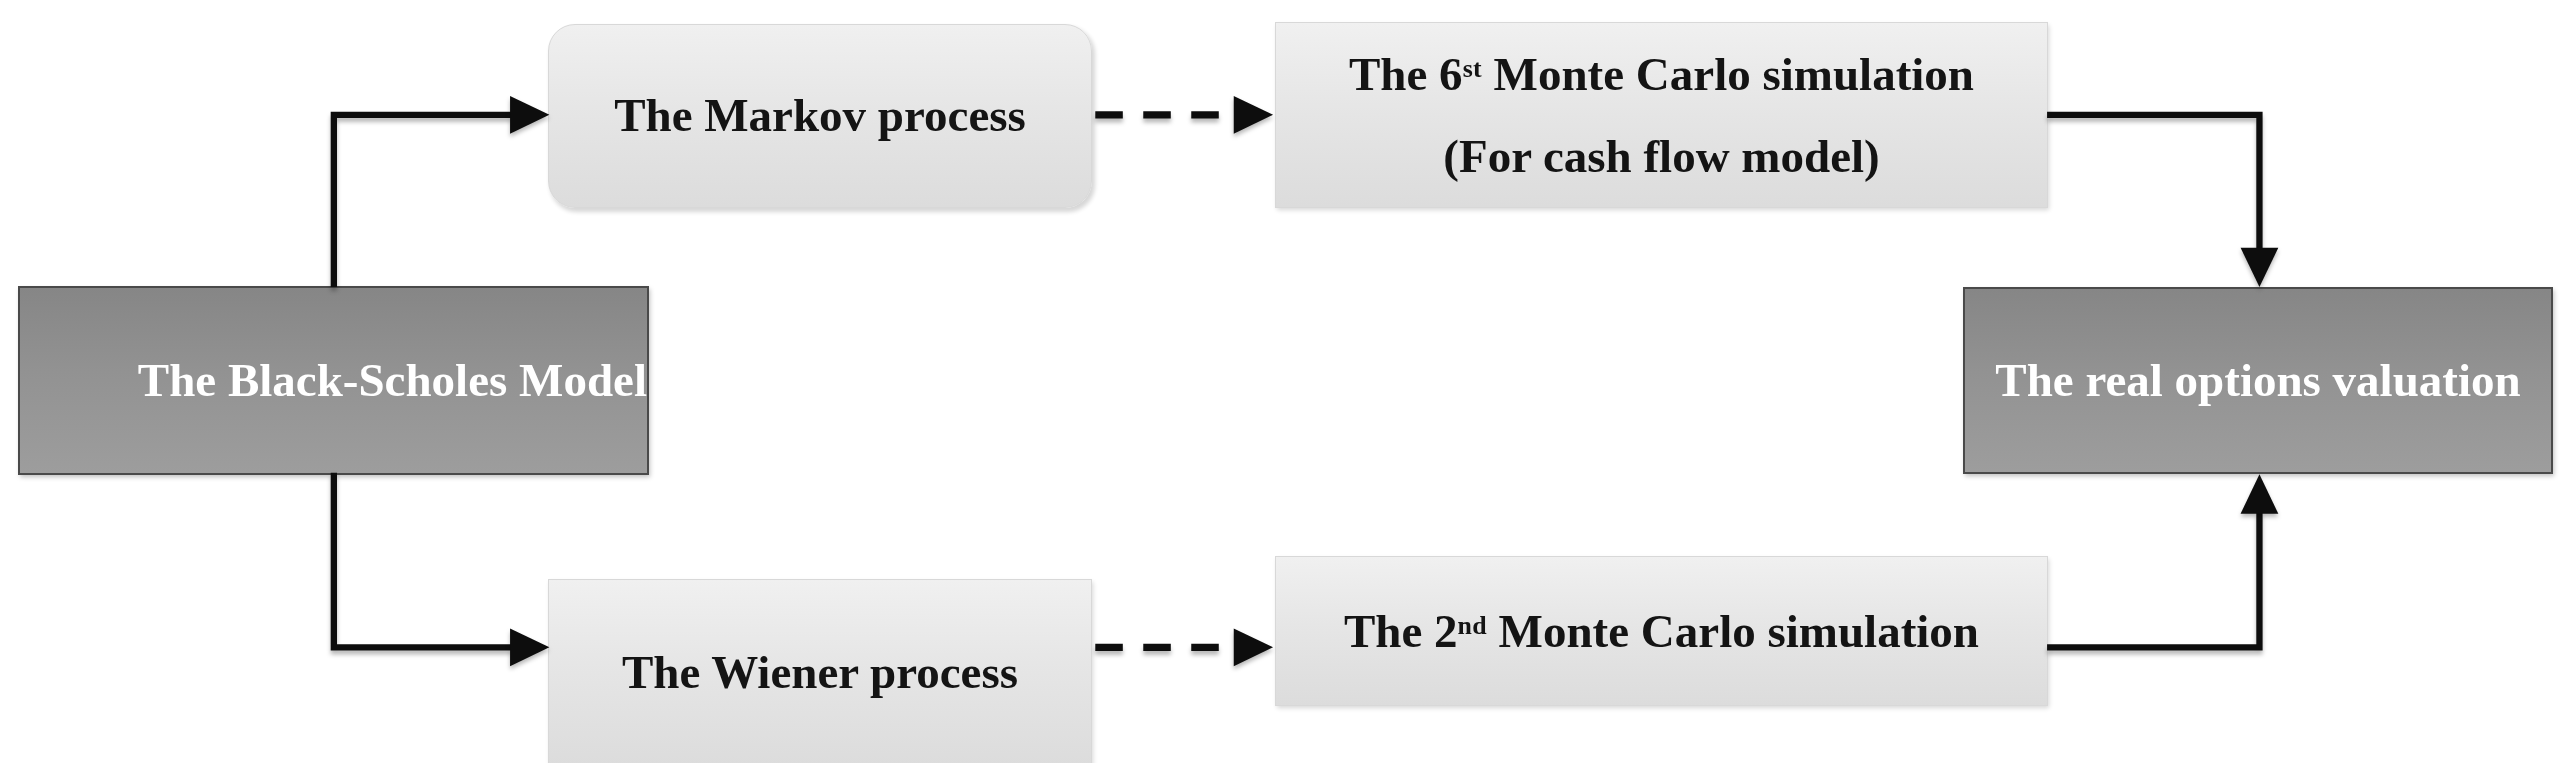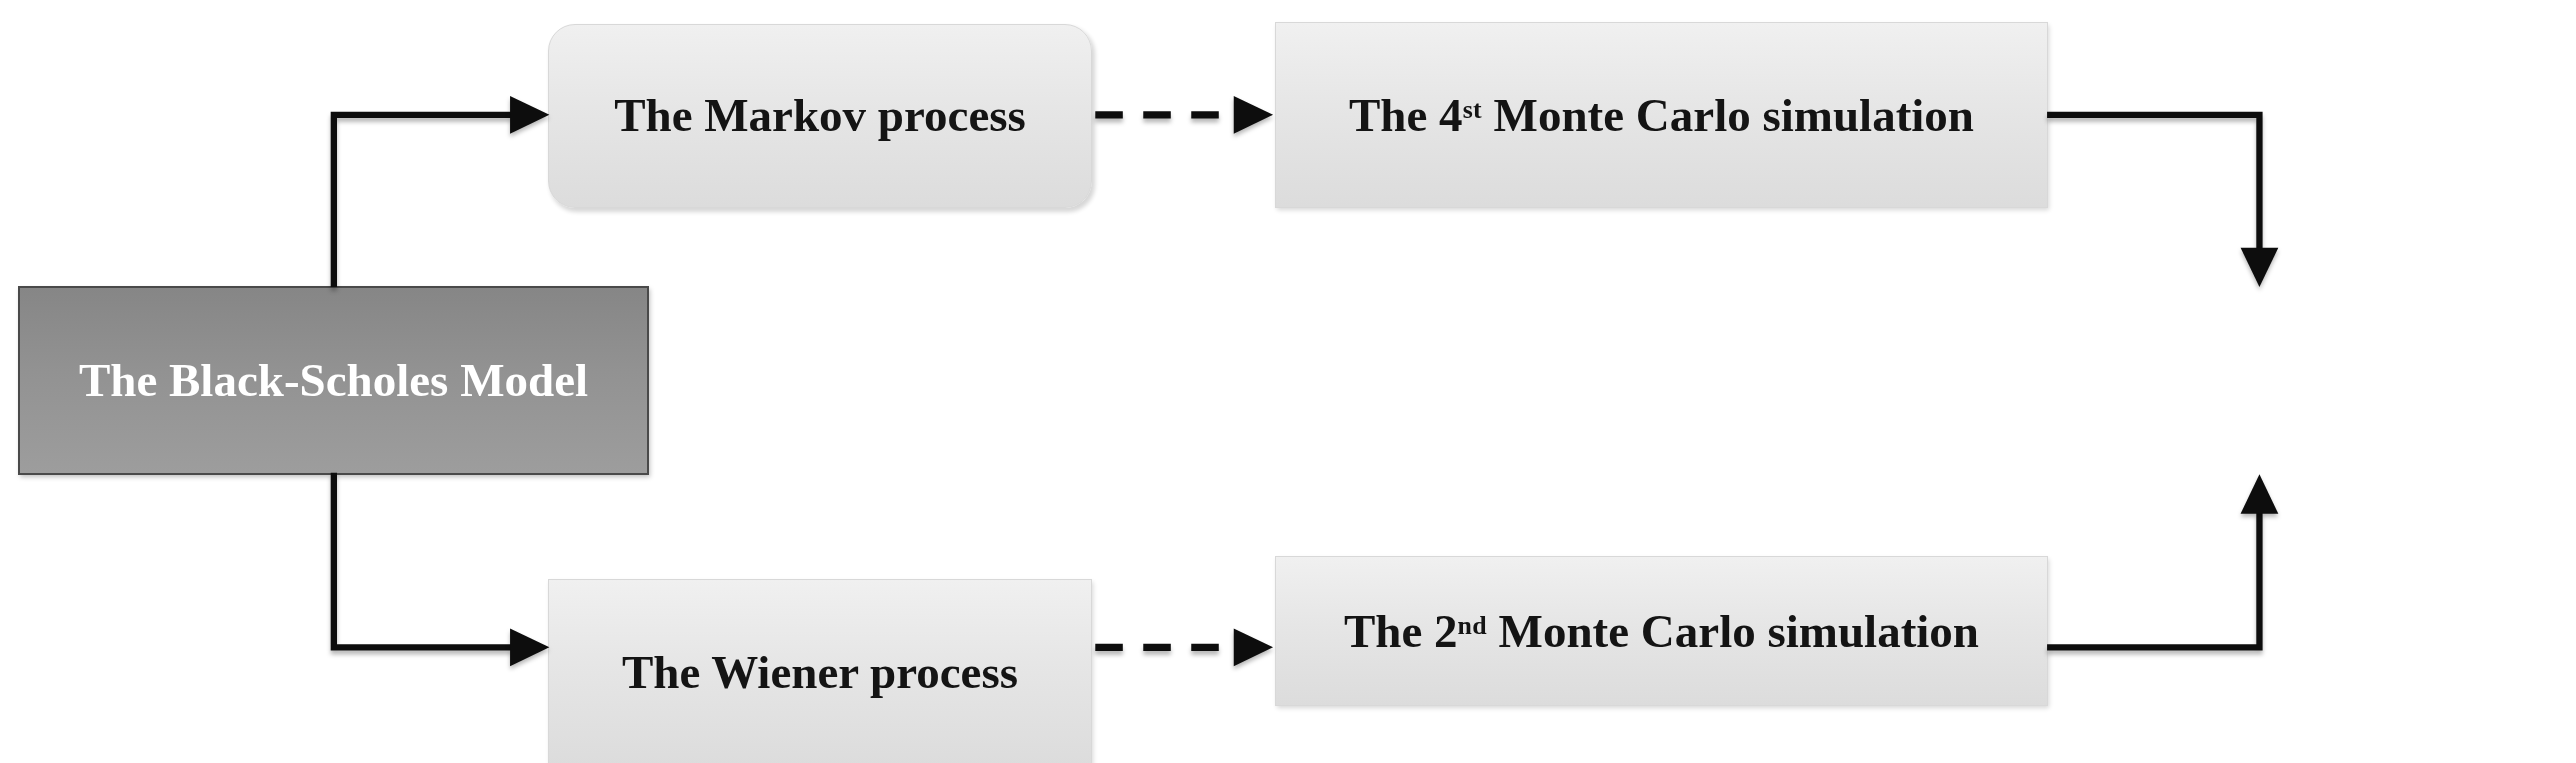--- a/index.html
+++ b/index.html
@@ -43,21 +43,21 @@
   }
   .node--two-line { gap: 35px; }
   .node .line { line-height: 1; white-space: nowrap; }
   .sup {
     font-size: 0.55em;
     vertical-align: 0.48em;
     letter-spacing: 0.01em;
     margin-top: 43px;
   }
   
-  #node-black-scholes { left: 18px;   top: 286px; width: 631px; height: 189px; }
+  #node-black-scholes { left: 18px;   top: 286px; width: 631px; height: 189px; align-items: flex-end; }
   #node-markov        { left: 548px;  top: 23.6px;  width: 544px; height: 184px; border-radius: 27px; }
   #node-mc1           { left: 1275px; top: 22px;  width: 773px; height: 186px; }
   #node-wiener        { left: 548px;  top: 555px; width: 544px; height: 187px; margin-top: 24px; }
   #node-mc2           { left: 1275px; top: 556px; width: 773px; height: 150px; }
   #node-real-options  { left: 1963px; top: 287px; width: 590px; height: 187px; }
   
   #arrow-layer {
     position: absolute;
     left: 0; top: 0;
     width: 2576px;
@@ -114,26 +114,30 @@
 
   <div id="node-black-scholes" class="node node--dark">
     <div class="line">The Black-Scholes Model</div>
   </div>
 
   <div id="node-markov" class="node node--light">
     <div class="line">The Markov process</div>
   </div>
 
   <div id="node-mc1" class="node node--light node--two-line">
-    <div class="line"><span>The 4</span><span class="sup">st</span><span> Monte Carlo simulation</span></div>
+    <div class="line"><span>The 6</span><span class="sup">st</span><span> Monte Carlo simulation</span></div>
+    <div class="line">(For cash flow model)</div>
   </div>
 
   <div id="node-wiener" class="node node--light">
     <div class="line">The Wiener process</div>
   </div>
 
   <div id="node-mc2" class="node node--light node--two-line">
     <div class="line"><span>The 2</span><span class="sup">nd</span><span> Monte Carlo simulation</span></div>
   </div>
 
+  <div id="node-real-options" class="node node--dark">
+    <div class="line">The real options valuation</div>
+  </div>
 
 </div>
 
 
 </body></html>

